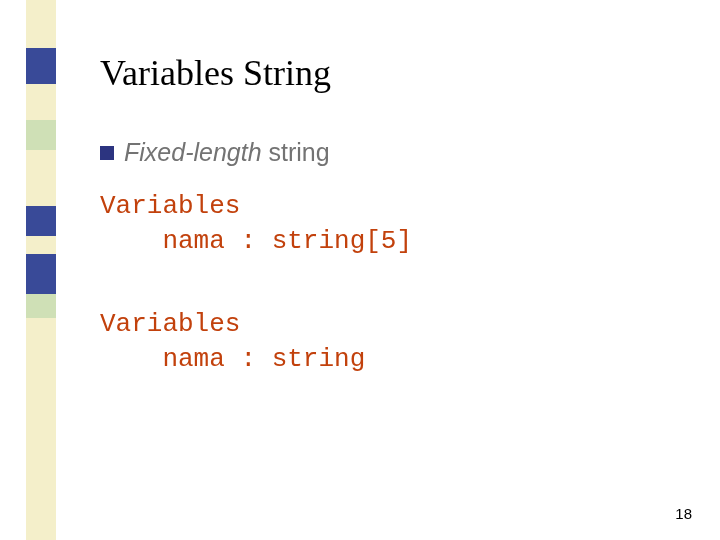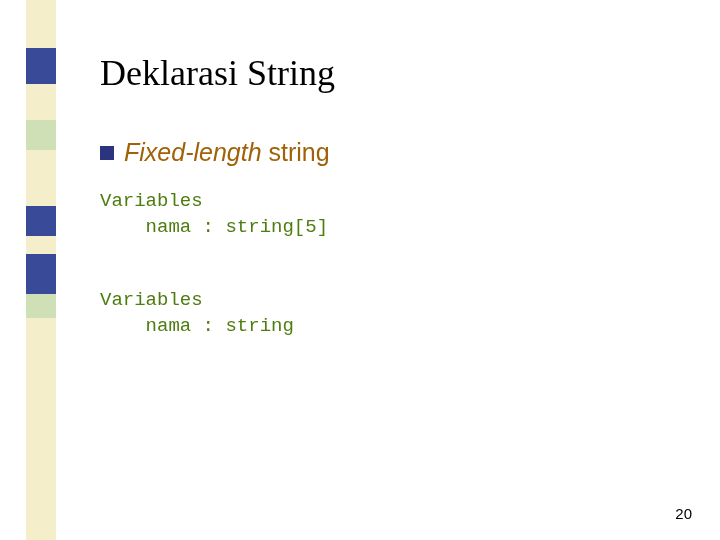--- a/index.html
+++ b/index.html
@@ -39,27 +39,27 @@
     margin-bottom: 22px;
   }
   .bullet {
     width: 14px;
     height: 14px;
     background: #2c3480;
     flex-shrink: 0;
   }
   .bullet-text {
     font-size: 25px;
-    color: #a16207;
+    color: #737373;
   }
   .bullet-text .italic { font-style: italic; }
   .code-block {
     font-family: "Courier New", Courier, monospace;
-    font-size: 19px;
-    color: #4d7c0f;
+    font-size: 26px;
+    color: #c2410c;
     white-space: pre;
     margin-bottom: 48px;
     line-height: 1.35;
   }
   .page-number {
     position: absolute;
     right: 28px;
     bottom: 18px;
     font-size: 15px;
     color: #000;
@@ -76,30 +76,30 @@
     <div class="sb-block" style="background: rgb(207, 224, 182); height: 30px;"></div>
     <div class="sb-block" style="background: rgb(244, 239, 202); height: 56px;"></div>
     <div class="sb-block" style="background: rgb(57, 74, 152); height: 30px;"></div>
     <div class="sb-block" style="background: rgb(244, 239, 202); height: 18px;"></div>
     <div class="sb-block" style="background: rgb(57, 74, 152); height: 40px;"></div>
     <div class="sb-block" style="background: rgb(207, 224, 182); height: 24px;"></div>
     <div class="sb-block" style="background: rgb(244, 239, 202); height: 222px;"></div>
   </div>
 
 <div class="content">
-  <h1 class="title">Deklarasi String</h1>
+  <h1 class="title">Variables String</h1>
 
   <div class="bullet-row">
     <div class="bullet"></div>
     <div class="bullet-text">
       <span class="italic">Fixed-length</span><span> string</span>
     </div>
   </div>
 
   <div class="code-block">Variables
     nama : string[5]</div>
 
 
   <div class="code-block">Variables
     nama : string</div>
 </div>
 
-<div class="page-number">20</div>
+<div class="page-number">18</div>
 
 </body></html>

